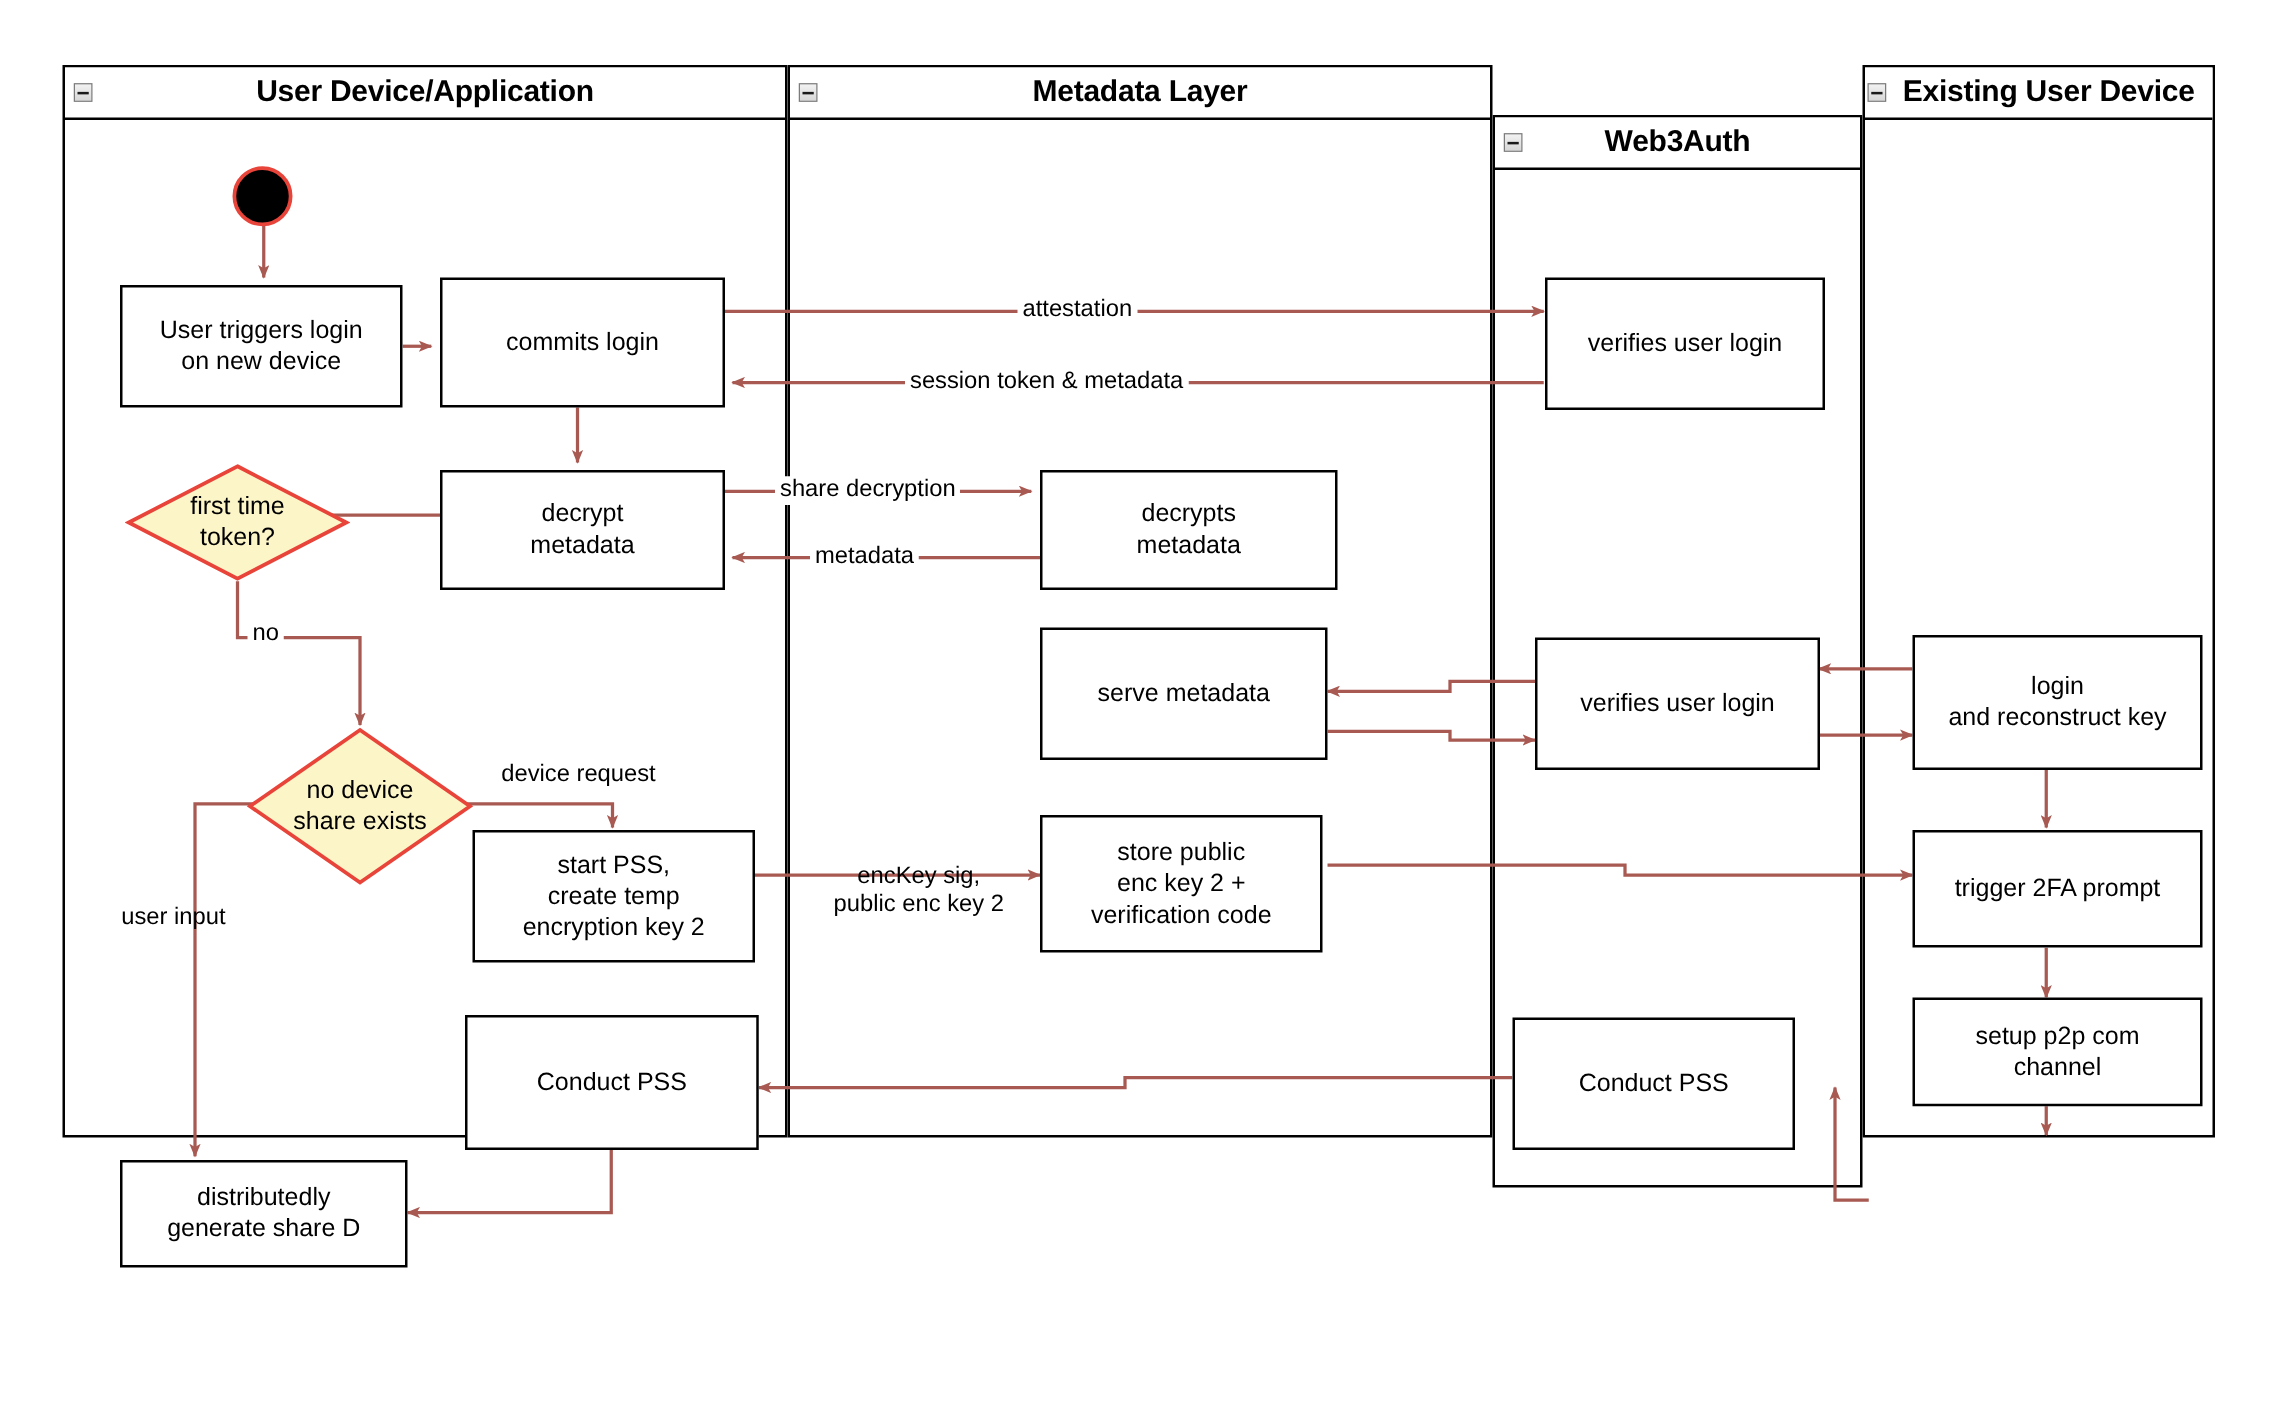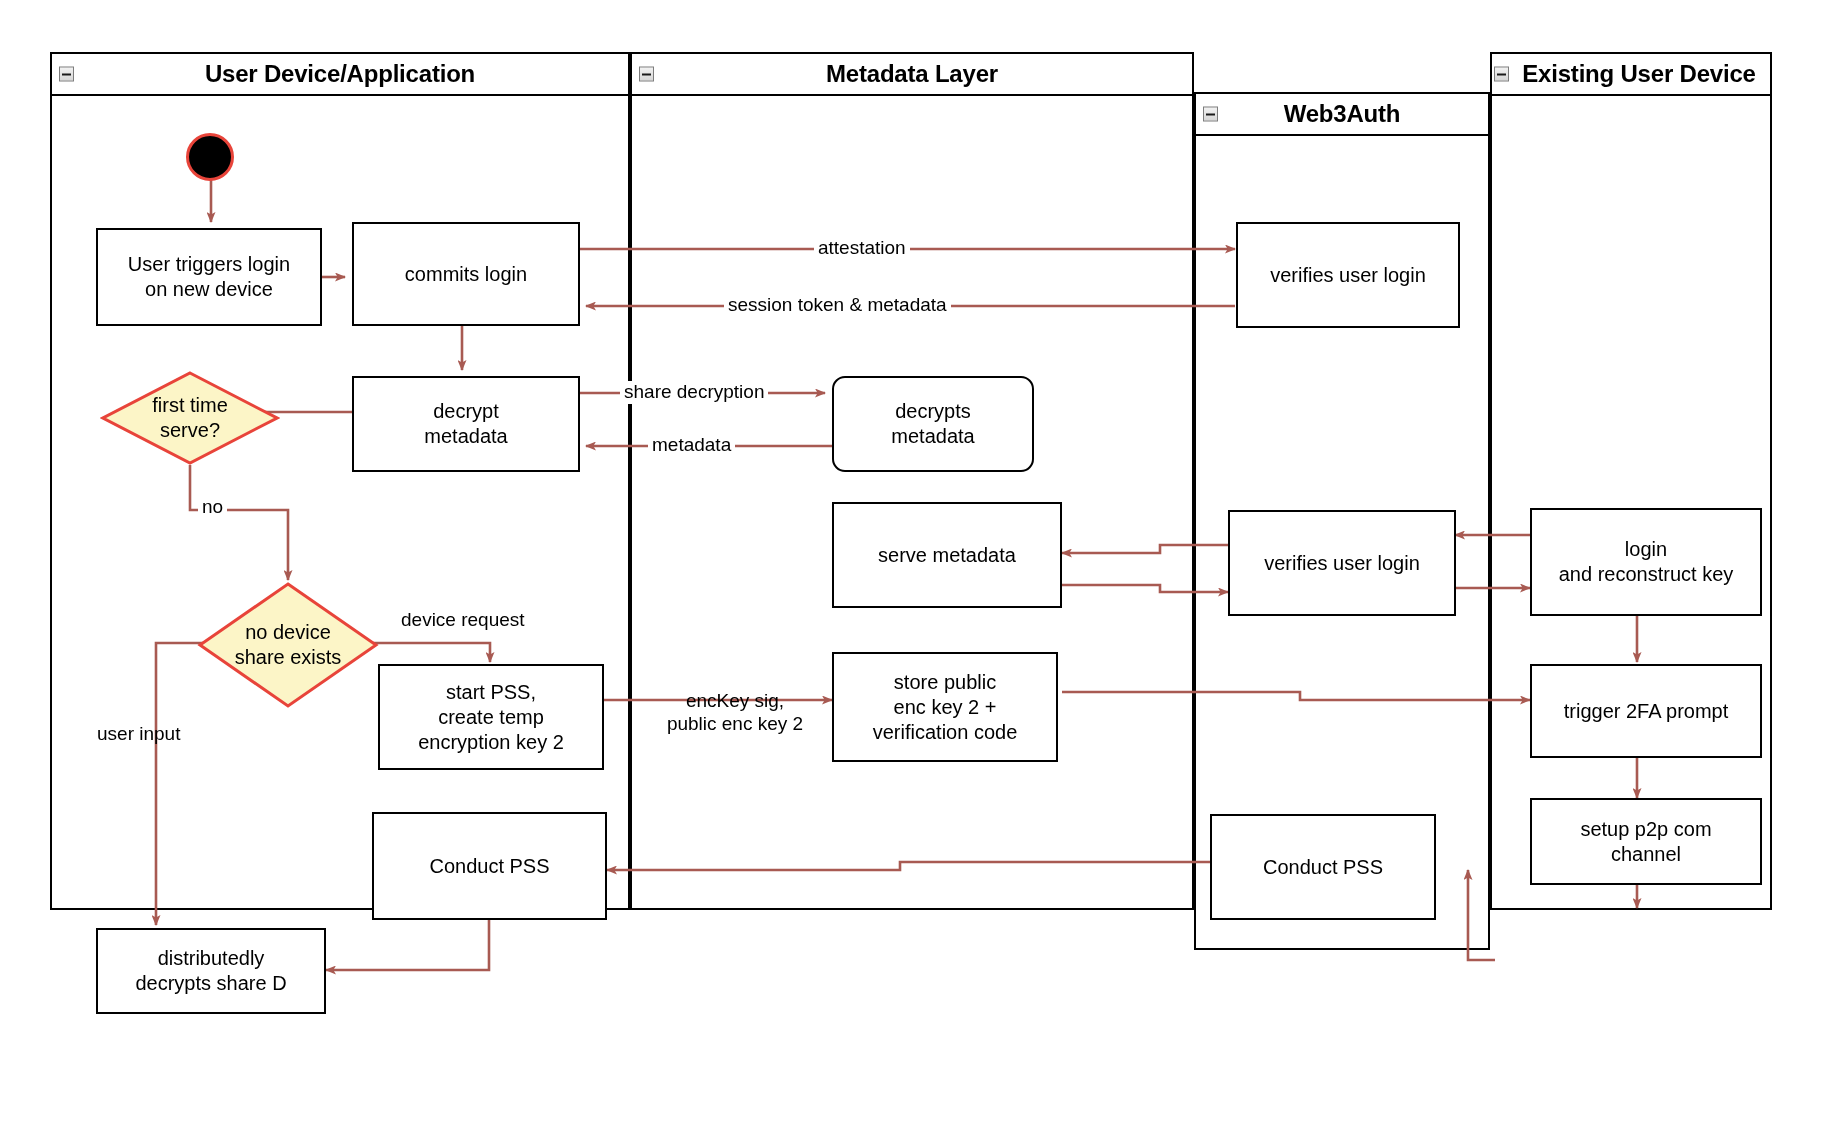--- a/index.html
+++ b/index.html
@@ -220,41 +220,41 @@
   <div class="node" style="left:352px; top:222px; width:228px; height:104px;">commits login</div>
 
   <div class="node" style="left:352px; top:376px; width:228px; height:96px;">decrypt
 metadata</div>
 
   <div class="diamond" style="left:100px; top:370px; width:180px; height:96px;">
     <svg width="180" height="96" viewBox="0 0 180 96" xmlns="http://www.w3.org/2000/svg">
       <polygon points="90,3 177,48 90,93 3,48" fill="#fcf5c7" stroke="#e8443a" stroke-width="3"></polygon>
     </svg>
     <div class="dlabel">first time
-serve?</div>
+token?</div>
   </div>
 
   <div class="diamond" style="left:197px; top:581px; width:182px; height:128px;">
     <svg width="182" height="128" viewBox="0 0 182 128" xmlns="http://www.w3.org/2000/svg">
       <polygon points="91,3 179,64 91,125 3,64" fill="#fcf5c7" stroke="#e8443a" stroke-width="3"></polygon>
     </svg>
     <div class="dlabel">no device
 share exists</div>
   </div>
 
   <div class="node" style="left:378px; top:664px; width:226px; height:106px;">start PSS,
 create temp
 encryption key 2</div>
 
   <div class="node" style="left:372px; top:812px; width:235px; height:108px;">Conduct PSS</div>
 
   <div class="node" style="left:96px; top:928px; width:230px; height:86px;">distributedly
-decrypts share D</div>
-
-  <div class="node" style="left:832px; top:376px; width:202px; height:96px;border-radius:13px;">decrypts
+generate share D</div>
+
+  <div class="node" style="left:832px; top:376px; width:238px; height:96px;">decrypts
 metadata</div>
 
   <div class="node" style="left:832px; top:502px; width:230px; height:106px;">serve metadata</div>
 
   <div class="node" style="left:832px; top:652px; width:226px; height:110px;">store public
 enc key 2 +
 verification code</div>
 
   <div class="node" style="left:1236px; top:222px; width:224px; height:106px;">verifies user login</div>
 

